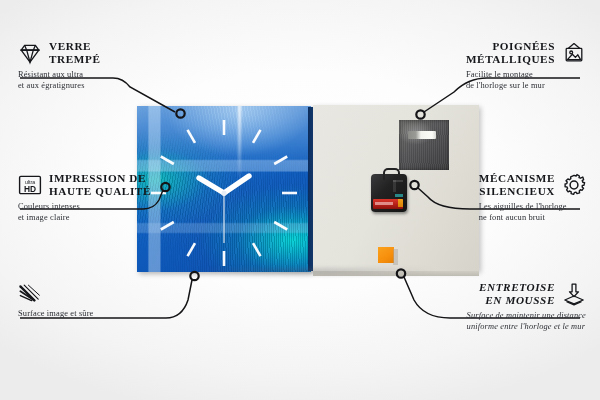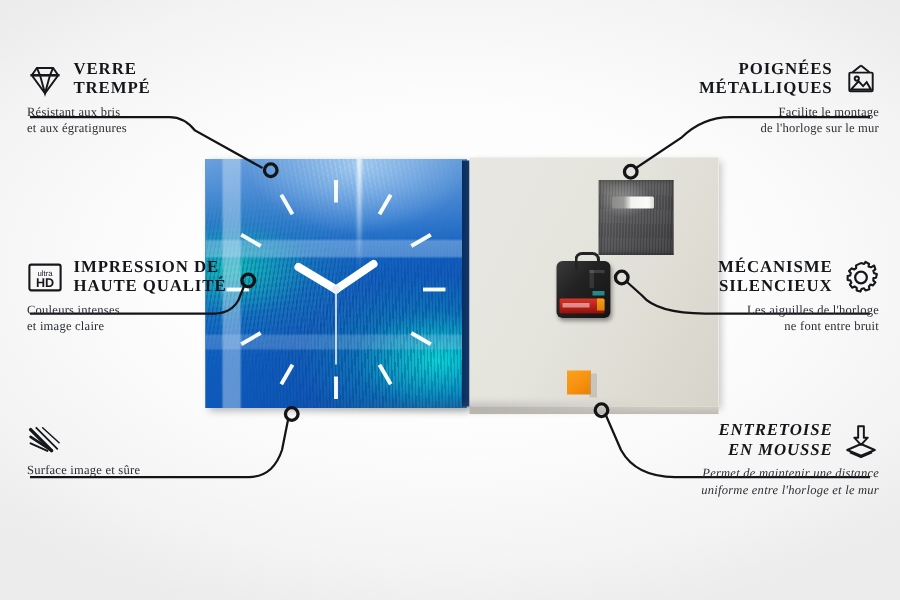--- a/index.html
+++ b/index.html
@@ -148,21 +148,21 @@
     font-family:"Liberation Serif",serif;
     font-weight:700;font-size:11.2px;letter-spacing:.6px;
     color:#14161a;line-height:13.2px;text-transform:uppercase;
   }
   .title.r{text-align:right;}
   .desc{
     font-family:"Liberation Serif",serif;
     font-size:8.4px;line-height:10.6px;color:#2a2d33;letter-spacing:.15px;
     white-space:pre-line;margin-top:4px;
   }
-  .desc.r{text-align:right;}
+  .desc.r{}
   .icon{width:24px;height:24px;flex:0 0 24px;}
   .icon svg{display:block;width:100%;height:100%;}
 
   #c-verre{left:18px;top:40px;}
   #c-impr{left:18px;top:172px;}
   #c-bords{left:18px;top:281px;}
   #c-poig{right:14px;top:40px;margin-left:22px;}
   #c-meca{right:14px;top:172px;}
   #c-entr{right:14px;top:281px;font-style:italic;}
 </style>
@@ -254,21 +254,21 @@
       <span class="icon">
         <svg viewBox="0 0 24 24" fill="none" stroke="#15171b" stroke-width="1.3">
           <path d="M3.2 9.2h17.6L12 21.2 3.2 9.2z"></path>
           <path d="M6.6 4.3h10.8l3.4 4.9H3.2l3.4-4.9z"></path>
           <path d="M6.6 4.3 8.7 9.2 12 21.2 15.3 9.2l2.1-4.9M3.2 9.2h17.6M8.7 9.2h6.6"></path>
         </svg>
       </span>
       <span class="title" style="white-space: pre-line;">VERRE
 TREMPÉ</span>
     </div>
-    <div class="desc">Résistant aux bris
+    <div class="desc">Résistant aux ultra
 et aux égratignures</div>
   </div>
 
   <div class="callout" id="c-impr">
     <div class="head">
       <span class="icon">
         <svg viewBox="0 0 24 24">
           <rect x="1.6" y="3.4" width="20.8" height="17.2" rx="1.2" fill="none" stroke="#15171b" stroke-width="1.4"></rect>
           <text x="12" y="11" font-family="Liberation Sans, sans-serif" font-size="5.2" text-anchor="middle" fill="#15171b">ultra</text>
           <text x="12" y="18.6" font-family="Liberation Sans, sans-serif" font-size="8.4" font-weight="bold" text-anchor="middle" fill="#15171b">HD</text>
@@ -321,32 +321,32 @@
         <svg viewBox="0 0 24 24" fill="none" stroke="#15171b" stroke-width="1.5" stroke-linejoin="round">
           <path d="M12 2.4 14.1 3.0 15.0 1.6 17.4 3.0 17.0 4.6 18.6 5.2 20.8 4.0 21.6 6.6 20.2 7.6 20.8 9.2 22.6 9.6
                    22.0 12.2 20.3 12.4 20.2 14.1 21.6 15.2 20.0 17.3 18.4 16.7 17.3 18.0 17.6 19.8 15.0 20.6
                    14.0 19.2 12.3 19.7 11.6 21.4 9.1 20.6 9.2 18.9 7.7 18.0 6.1 18.8 4.6 16.8 5.6 15.4
                    4.9 13.9 3.1 13.7 3.1 11.0 4.8 10.6 5.2 9.0 4.0 7.7 5.9 5.9 7.4 6.7 8.8 5.7 8.7 3.9 Z" stroke-width="1.4"></path>
           <circle cx="12" cy="12" r="3.9"></circle>
         </svg>
       </span>
     </div>
     <div class="desc r">Les aiguilles de l'horloge
-ne font entre bruit</div>
+ne font aucun bruit</div>
   </div>
 
   <div class="callout" id="c-entr">
     <div class="head right">
       <span class="title r" style="white-space: pre-line;">ENTRETOISE
 EN MOUSSE</span>
       <span class="icon">
         <svg viewBox="0 0 24 24" fill="none" stroke="#15171b" stroke-width="1.3" stroke-linejoin="round">
           <path d="M10.1 2.2 h3.8 v7.6 h2.6 L12 14.6 7.5 9.8 h2.6 z"></path>
           <path d="M12 14.0 21.2 18.0 12 21.8 2.8 18.0 Z"></path>
           <path d="M4.6 19.6 12 22.8 19.4 19.6"></path>
         </svg>
       </span>
     </div>
-    <div class="desc r">Permet de maintenir une distance
+    <div class="desc r">Surface de maintenir une distance
 uniforme entre l'horloge et le mur</div>
   </div>
 
 </div>
 
 </body></html>

